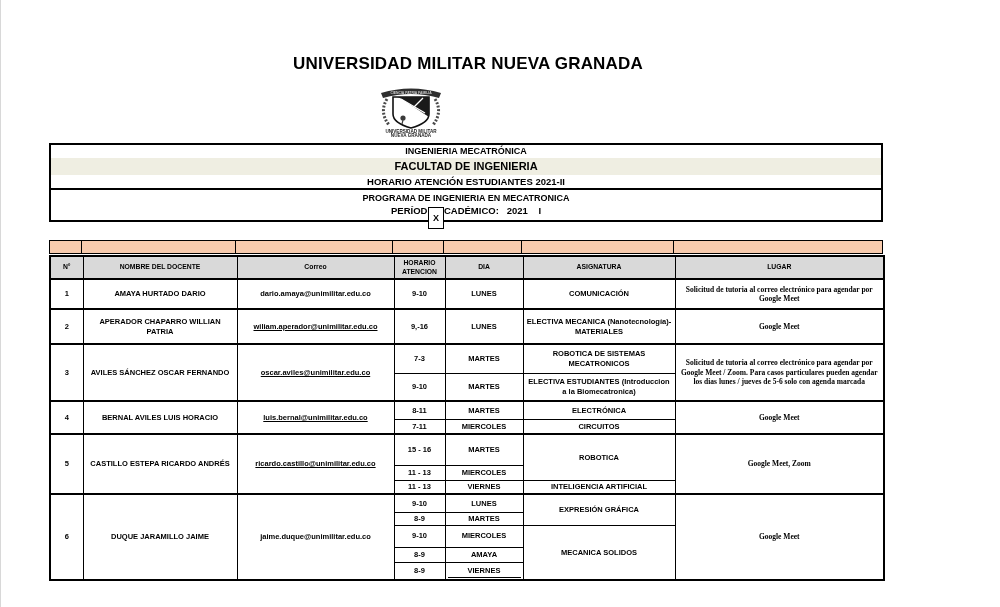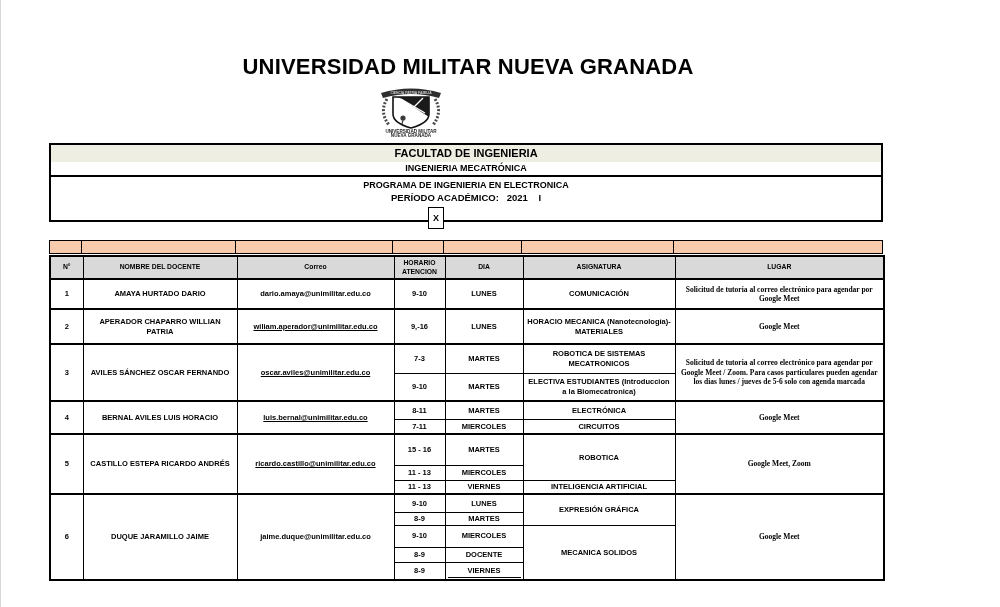--- a/index.html
+++ b/index.html
@@ -1,20 +1,20 @@
 <!DOCTYPE html>
 <html><head>
 <meta charset="utf-8">
 <style>
   * { margin:0; padding:0; box-sizing:border-box; }
   html,body { width:1000px; height:607px; background:#ffffff; font-family:"Liberation Sans", sans-serif; color:#000; }
   #canvas { position:relative; width:1000px; height:607px; background:#fff; border-left:1px solid #d8d8d8; overflow:hidden; }
 
   .doc-title { position:absolute; top:54px; left:0; width:934px; text-align:center;
-    font-size:22px; font-weight:bold; letter-spacing:.2px; }
+    font-size:17px; font-weight:bold; letter-spacing:.2px; }
 
   .logo-wrap { position:absolute; top:84px; left:372px; width:76px; text-align:center; }
 
   .header-box { position:absolute; top:143px; left:48px; width:834px; height:79px;
     border:2px solid #000; background:#fff; }
   .hb-row { width:100%; text-align:center; font-weight:bold; }
   .hb-faculty { background:#efeee2; height:17px; line-height:17px; font-size:11px; }
   .hb-line2 { height:13px; line-height:13px; font-size:9px; }
   .hb-line3 { height:13px; line-height:13px; font-size:9.5px; }
   .hb-sep { border-top:2px solid #000; }
@@ -73,23 +73,24 @@
         <circle cx="30" cy="34" r="2.6" fill="#3a3a3a"></circle>
         <line x1="30" y1="36" x2="29" y2="40" stroke="#3a3a3a" stroke-width="1.2"></line>
       </g>
 
       <text x="38" y="48.5" text-anchor="middle" font-size="4.6" fill="#1f1f1f" font-weight="bold">UNIVERSIDAD MILITAR</text>
       <text x="38" y="53.4" text-anchor="middle" font-size="4.6" fill="#1f1f1f" font-weight="bold">NUEVA GRANADA</text>
     </svg>
   </div>
 
   <div class="header-box">
+    <div class="hb-row hb-line2">INGENIERIA MECATRÓNICA</div>
     <div class="hb-row hb-faculty">FACULTAD DE INGENIERIA</div>
-    <div class="hb-row hb-line2">INGENIERIA MECATRÓNICA</div>
-    <div class="hb-row hb-line4 hb-sep">PROGRAMA DE INGENIERIA EN ELECTRONICA</div>
+    <div class="hb-row hb-line3">HORARIO  ATENCIÓN ESTUDIANTES  2021-II</div>
+    <div class="hb-row hb-line4 hb-sep">PROGRAMA DE INGENIERIA EN MECATRONICA</div>
     <div class="hb-row hb-line5">PERÍODO ACADÉMICO:&nbsp;&nbsp;&nbsp;2021&nbsp;&nbsp;&nbsp;&nbsp;I</div>
     <div class="periodo-checkbox">
       <span>X</span>
     </div>
   </div>
 
   <div class="peach-strip">
     <div class="peach-cell" style="width:32px"></div>
     <div class="peach-cell" style="width:154px"></div>
     <div class="peach-cell" style="width:157px"></div>
@@ -131,21 +132,21 @@
         <td>COMUNICACIÓN</td>
         <td class="c-lugar">Solicitud de tutoria al correo electrónico para agendar por Google Meet</td>
       </tr>
 
       <tr class="gs" style="height:35px">
         <td>2</td>
         <td>APERADOR CHAPARRO WILLIAN PATRIA</td>
         <td class="c-email"><span class="u">wiliam.aperador@unimilitar.edu.co</span></td>
         <td>9,-16</td>
         <td>LUNES</td>
-        <td>HORACIO MECANICA (Nanotecnología)-MATERIALES</td>
+        <td>ELECTIVA MECANICA (Nanotecnología)-MATERIALES</td>
         <td class="c-lugar">Google Meet</td>
       </tr>
 
       <tr class="gs" style="height:29px">
         <td rowspan="2">3</td>
         <td rowspan="2">AVILES SÁNCHEZ OSCAR FERNANDO</td>
         <td rowspan="2" class="c-email"><span class="u">oscar.aviles@unimilitar.edu.co</span></td>
         <td>7-3</td>
         <td>MARTES</td>
         <td>ROBOTICA DE SISTEMAS MECATRONICOS</td>
@@ -204,21 +205,21 @@
         <td>8-9</td>
         <td>MARTES</td>
       </tr>
       <tr style="height:22px">
         <td>9-10</td>
         <td>MIERCOLES</td>
         <td rowspan="3">MECANICA SOLIDOS</td>
       </tr>
       <tr style="height:15px">
         <td>8-9</td>
-        <td>DOCENTE</td>
+        <td>AMAYA</td>
       </tr>
       <tr style="height:18px">
         <td>8-9</td>
         <td class="vtop">
           <div class="vday">VIERNES</div>
         </td>
       </tr>
 
     </tbody>
   </table>

